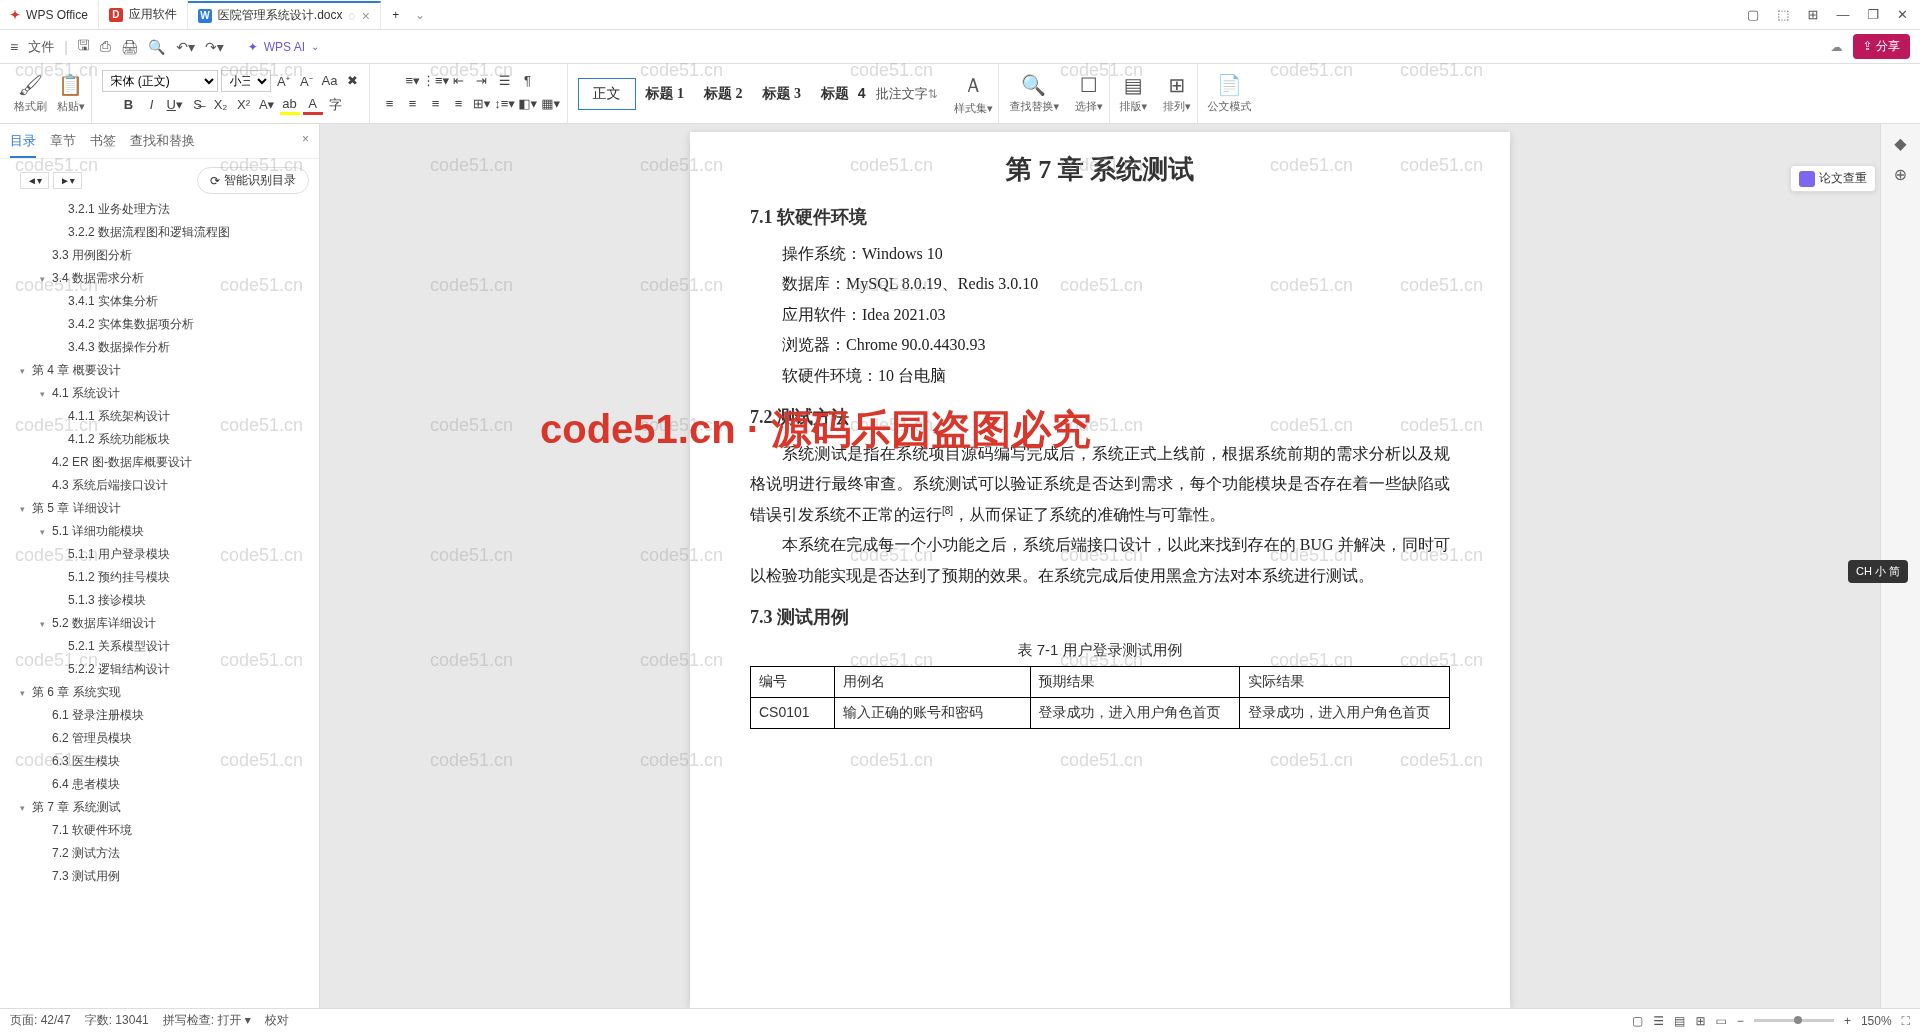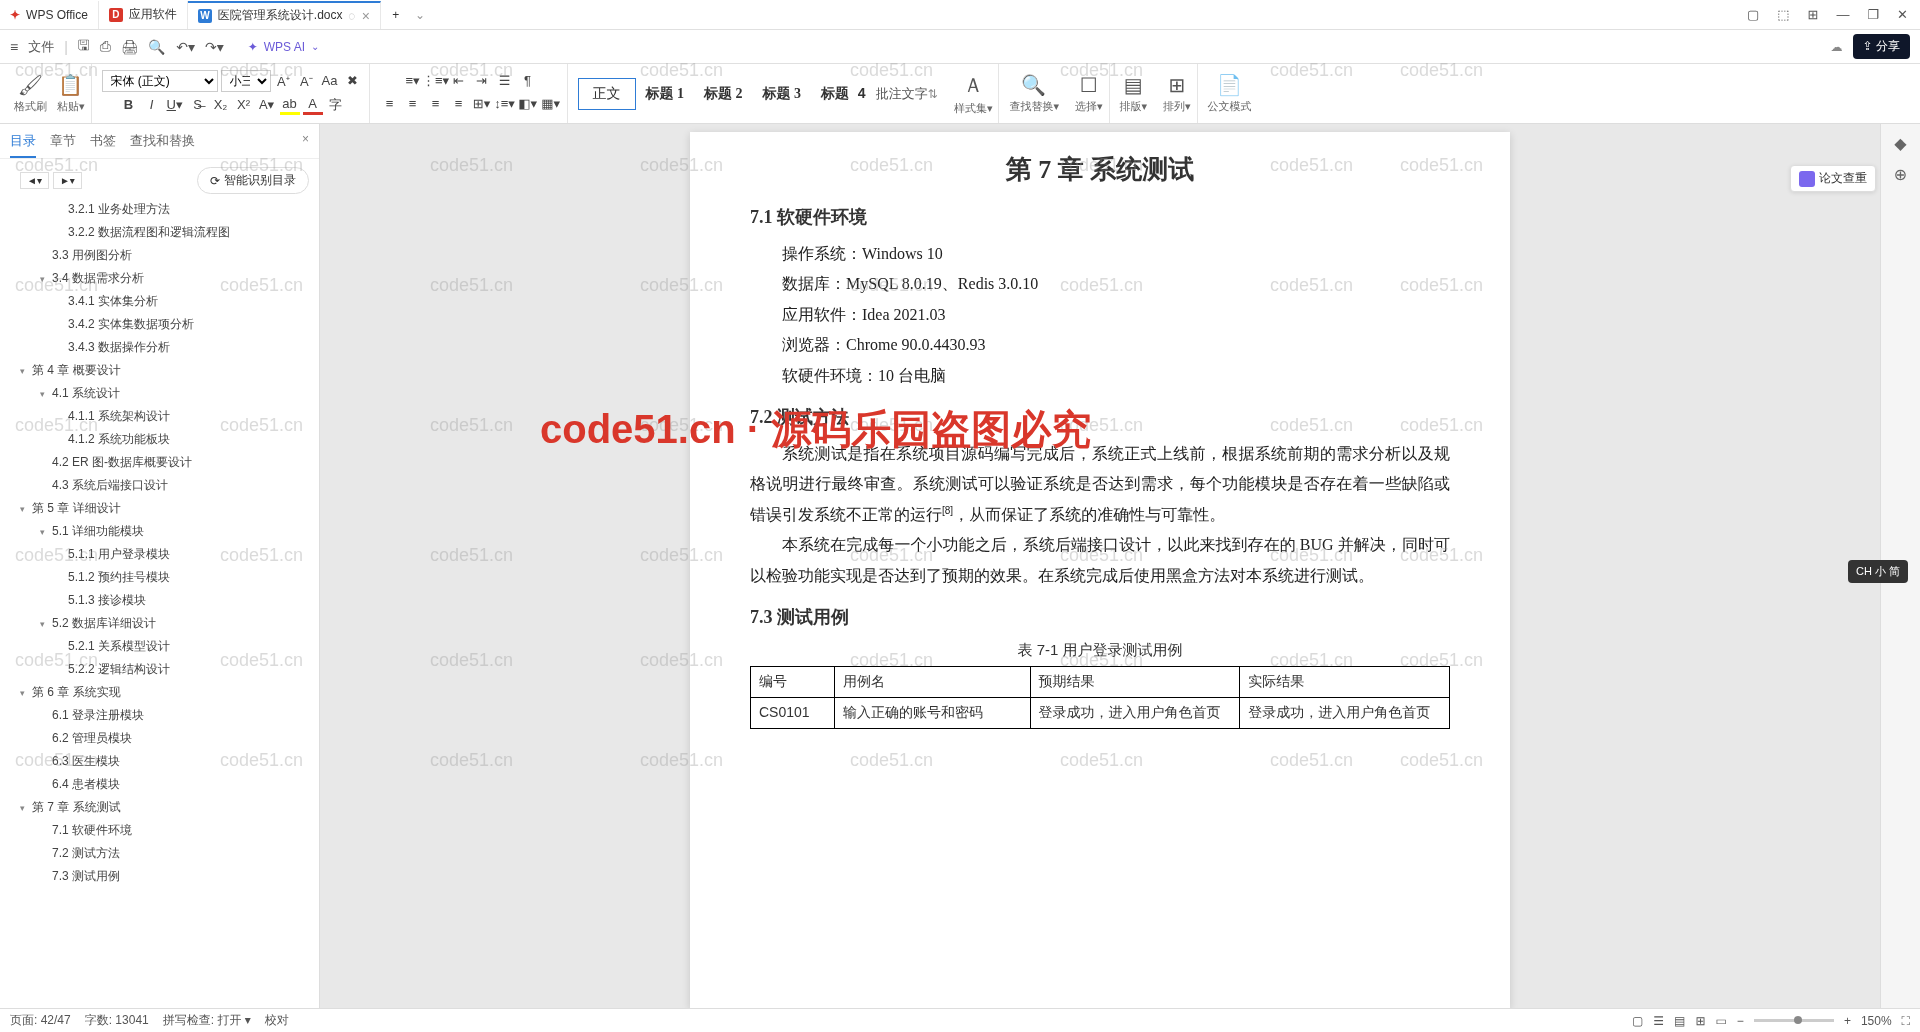--- a/index.html
+++ b/index.html
@@ -17,21 +17,21 @@
 
 
 .menu-bar { height: 34px; background: #fff; display: flex; align-items: center; padding: 0 10px; border-bottom: 1px solid #e0e0e0; gap: 4px; }
 .menu-icons { display: flex; gap: 10px; align-items: center; }
 .menu-icons span { cursor: pointer; color: #555; font-size: 14px; }
 .menu-tabs { display: flex; gap: 22px; margin-left: 370px; }
 .menu-tab { cursor: pointer; color: #444; font-size: 13px; padding: 6px 2px; }
 .menu-tab.active { color: #2e7cd6; border-bottom: 2px solid #2e7cd6; font-weight: 500; }
 .ai-section { margin-left: 20px; display: flex; align-items: center; gap: 6px; color: #6b5bd8; font-weight: 500; }
 .menu-right { margin-left: auto; display: flex; gap: 10px; align-items: center; }
-.share-btn { background: #0f172a; color: #fff; padding: 4px 10px; border-radius: 4px; cursor: pointer; font-size: 12px; }
+.share-btn { background: #be185d; color: #fff; padding: 4px 10px; border-radius: 4px; cursor: pointer; font-size: 12px; }
 
 
 .ribbon { height: 60px; background: #fff; display: flex; align-items: center; padding: 0 8px; border-bottom: 1px solid #ddd; gap: 4px; }
 .ribbon-group { display: flex; flex-direction: column; align-items: center; justify-content: center; height: 100%; padding: 0 6px; }
 .ribbon-group.border-r { border-right: 1px solid #e5e5e5; }
 .ribbon-label { font-size: 11px; color: #666; margin-top: 2px; }
 .ribbon-icon-lg { font-size: 20px; color: #555; }
 .font-select { border: 1px solid #ccc; height: 22px; padding: 0 4px; font-size: 12px; background: #fff; }
 .font-row { display: flex; gap: 3px; align-items: center; margin-bottom: 3px; }
 .fmt-btn { width: 20px; height: 20px; display: inline-flex; align-items: center; justify-content: center; cursor: pointer; font-size: 13px; color: #444; }

